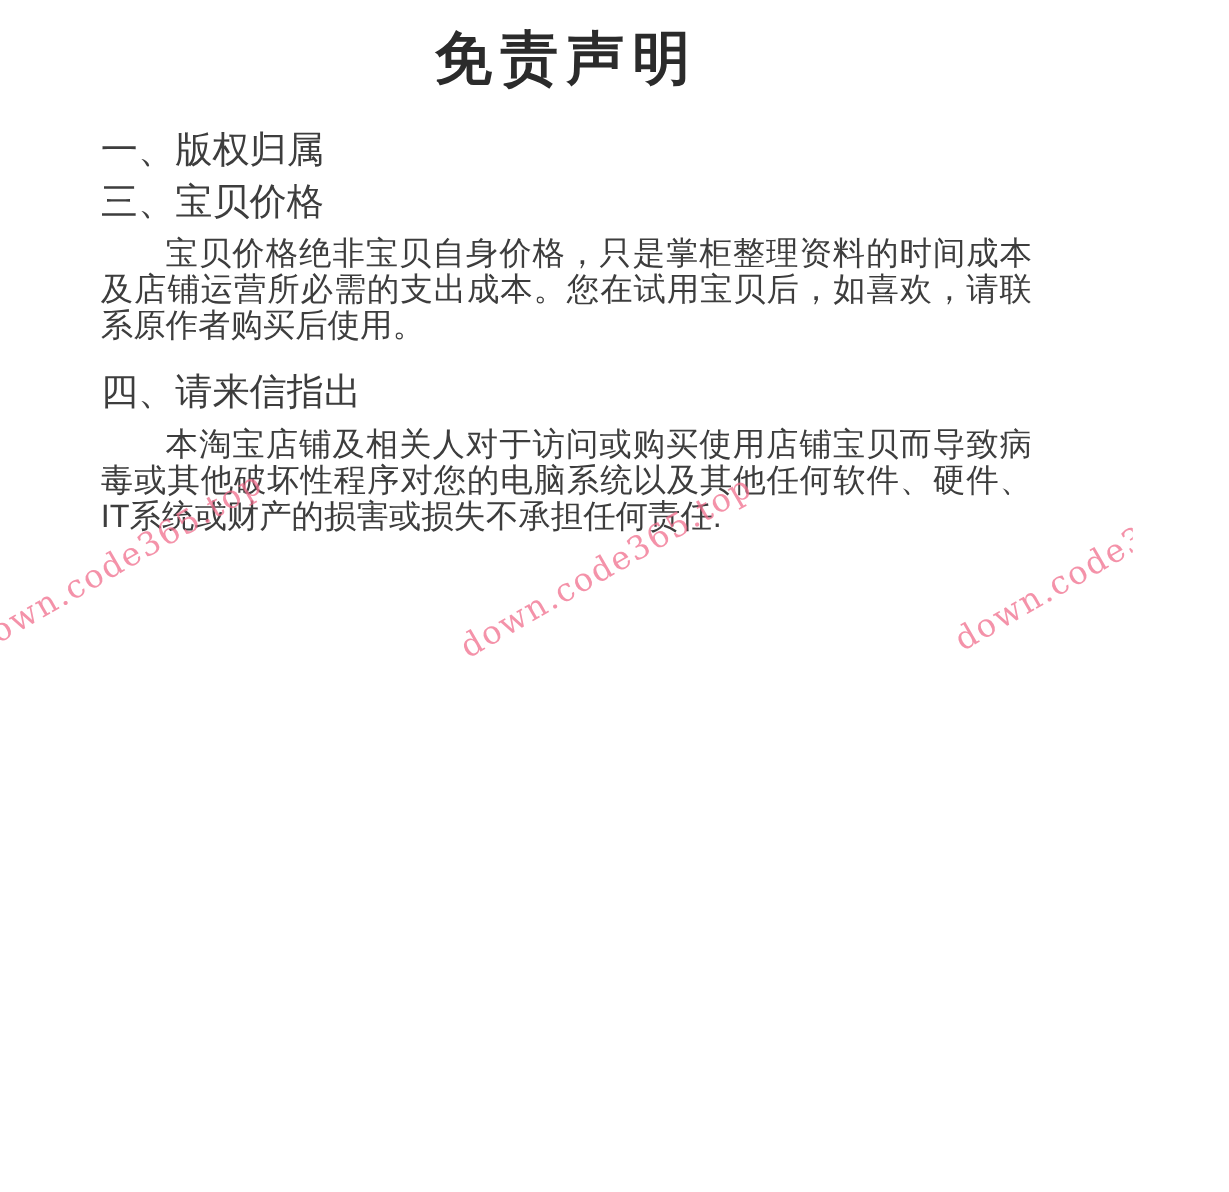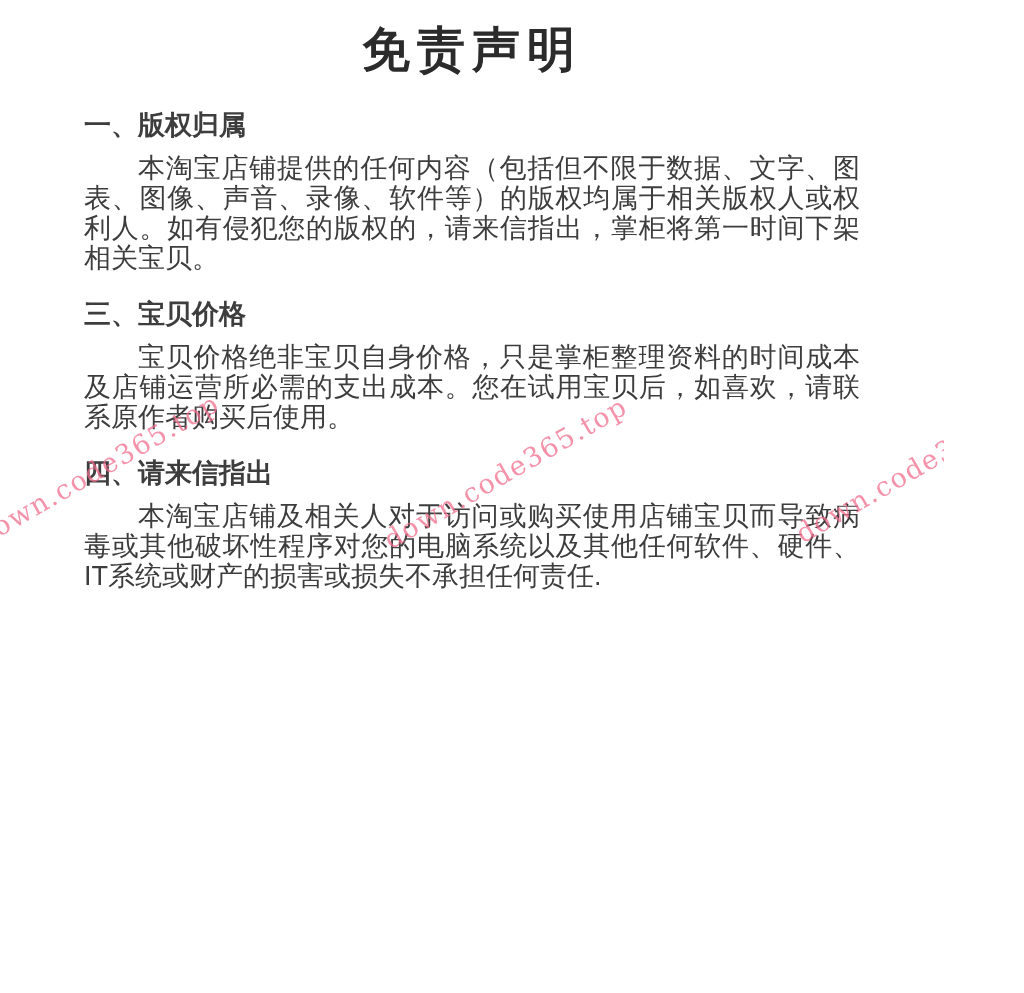--- a/index.html
+++ b/index.html
@@ -41,23 +41,23 @@
   .doc p {
     margin: 0 0 26px 0;
     font-size: 27px;
     line-height: 30px;
     text-align: justify;
     text-indent: 2em;
     color: var(--text-color);
   }
   .doc h2 {
     margin: 0 0 13px 0;
-    font-size: 27px;
+    font-size: 31px;
     line-height: 30px;
-    font-weight: 700;
+    font-weight: 400;
     color: var(--text-color);
   }
   .doc p.para-tight { margin-bottom: 14px; }
   .doc p.para-last  { margin-bottom: 0; }
   .watermark {
     position: absolute;
     font-family: "DejaVu Serif", serif;
     font-size: 27px;
     letter-spacing: 1.5px;
     color: var(--watermark-color);
@@ -74,21 +74,20 @@
 <body>
 
 <div class="page">
 
   <div class="doc">
 
     <h1 class="doc-title">免责声明</h1>
 
 
     <h2>一、版权归属</h2>
-    <p>本淘宝店铺提供的任何内容（包括但不限于数据、文字、图表、图像、声音、录像、软件等）的版权均属于相关版权人或权利人。如有侵犯您的版权的，请来信指出，掌柜将第一时间下架相关宝贝。</p>
 
 
     <h2>三、宝贝价格</h2>
     <p>宝贝价格绝非宝贝自身价格，只是掌柜整理资料的时间成本及店铺运营所必需的支出成本。您在试用宝贝后，如喜欢，请联系原作者购买后使用。</p>
 
     <h2>四、请来信指出</h2>
     <p class="para-last">本淘宝店铺及相关人对于访问或购买使用店铺宝贝而导致病毒或其他破坏性程序对您的电脑系统以及其他任何软件、硬件、IT系统或财产的损害或损失不承担任何责任.</p>
 
   </div>
 

